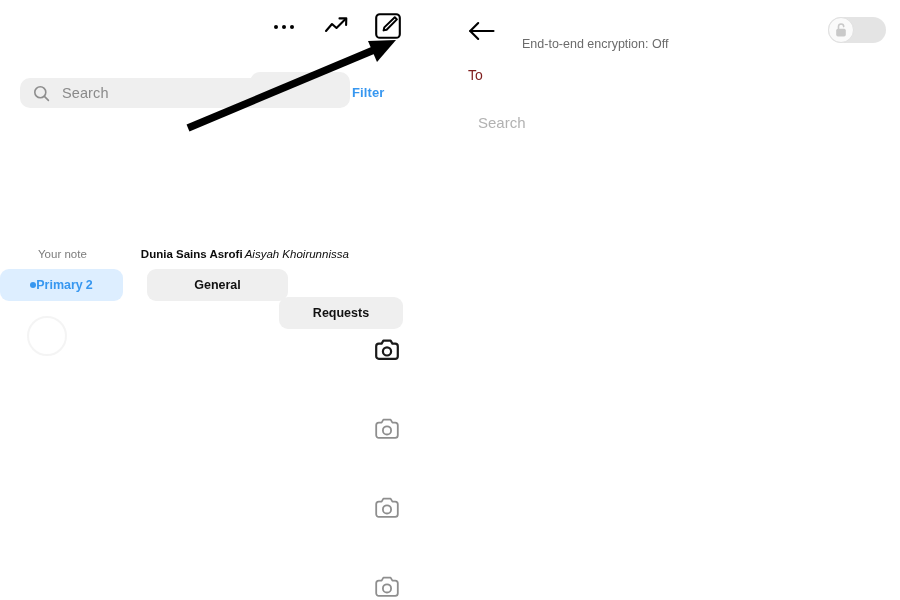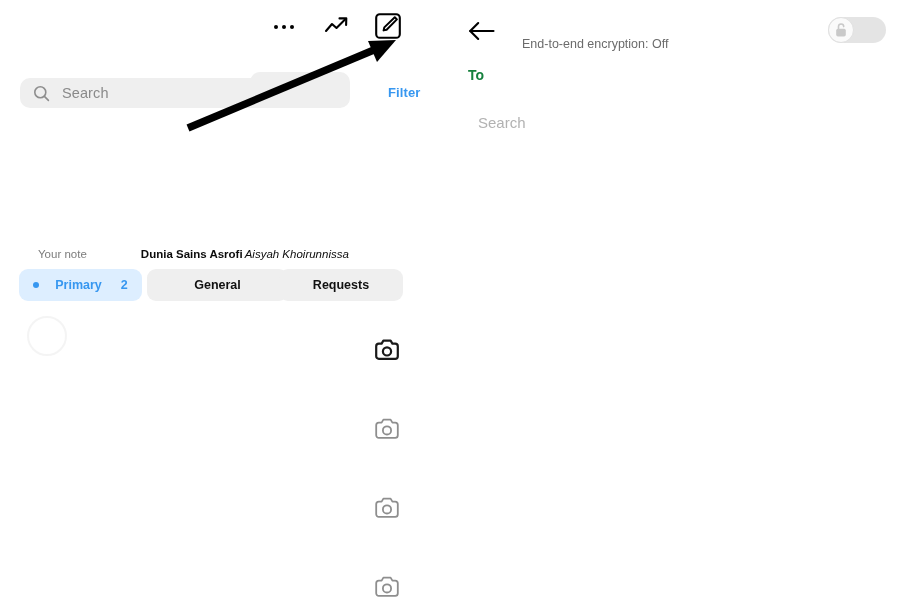--- a/index.html
+++ b/index.html
@@ -103,21 +103,21 @@
     justify-content: center;
   }
   #search-placeholder {
     margin-left: 12px;
     font-size: 14.5px;
     color: #8a8a8a;
     letter-spacing: .1px;
   }
   #filter-link {
     position: absolute;
-    left: 388px;
+    left: 352px;
     top: 17px;
     font-size: 13px;
     font-weight: bold;
     color: #3797f0;
     letter-spacing: .1px;
   }
 
   
   #notes-row {
     position: absolute;
@@ -154,45 +154,46 @@
     height: 32px;
     border-radius: 9px;
     display: flex;
     align-items: center;
     justify-content: center;
     font-size: 12.5px;
     font-weight: bold;
     box-sizing: border-box;
   }
   #tab-primary {
-    left: 19px;
+    left: 0;
     width: 123px;
     background: #ddeeff;
     color: #3797f0;
-    gap: 16px;
+    gap: 0;
   }
   #tab-primary .pill-dot {
     width: 6px;
     height: 6px;
     border-radius: 50%;
     background: #3797f0;
     display: block;
   }
   #tab-primary-count { margin-left: 3px; }
   #tab-general {
     left: 147px;
     width: 141px;
     background: #efefef;
     color: #111;
   }
   #tab-requests {
     left: 279px;
     width: 124px;
     background: #efefef;
     color: #111;
+    margin-top: 28px;
   }
 
   
   #avatar-ghost {
     position: absolute;
     left: 27px;
     top: 316px;
     width: 40px;
     height: 40px;
     border-radius: 50%;
@@ -273,22 +274,22 @@
     display: flex;
     align-items: center;
     justify-content: center;
     color: #c9c9c9;
   }
   #nm-to-label {
     position: absolute;
     left: 38px;
     top: 67px;
     font-size: 14px;
-    font-weight: bold;
-    color: #15803d;
+    font-weight: normal;
+    color: #7f1d1d;
   }
   #nm-recipient-search {
     position: absolute;
     left: 48px;
     top: 110px;
     width: 390px;
     height: 24px;
     font-size: 15px;
     color: #b2b2b2;
     border: none;

